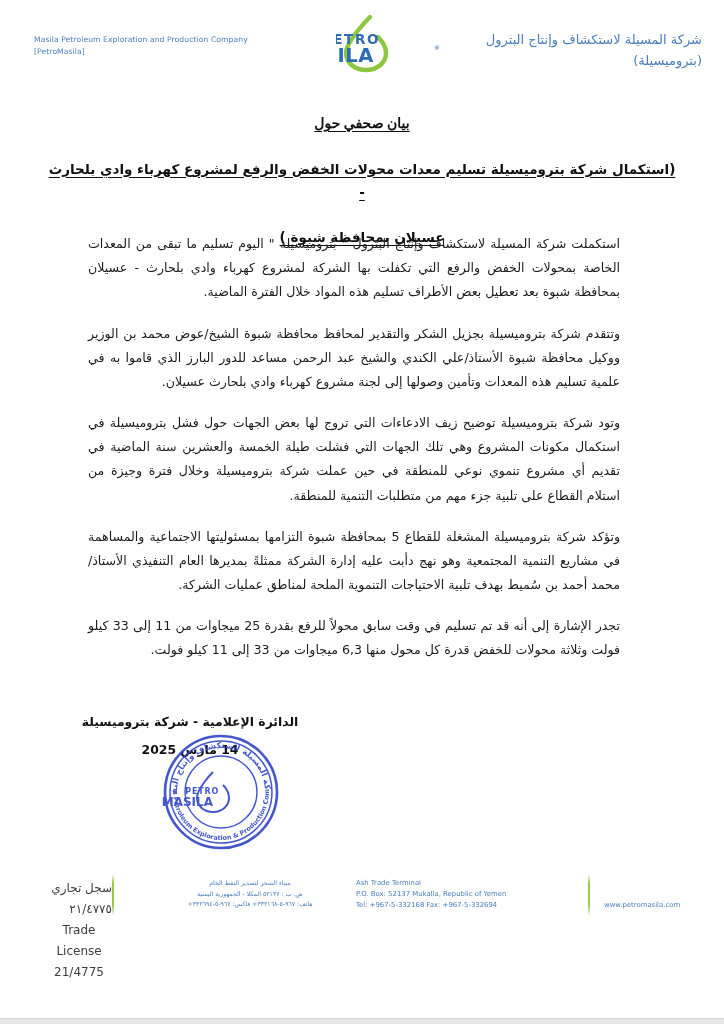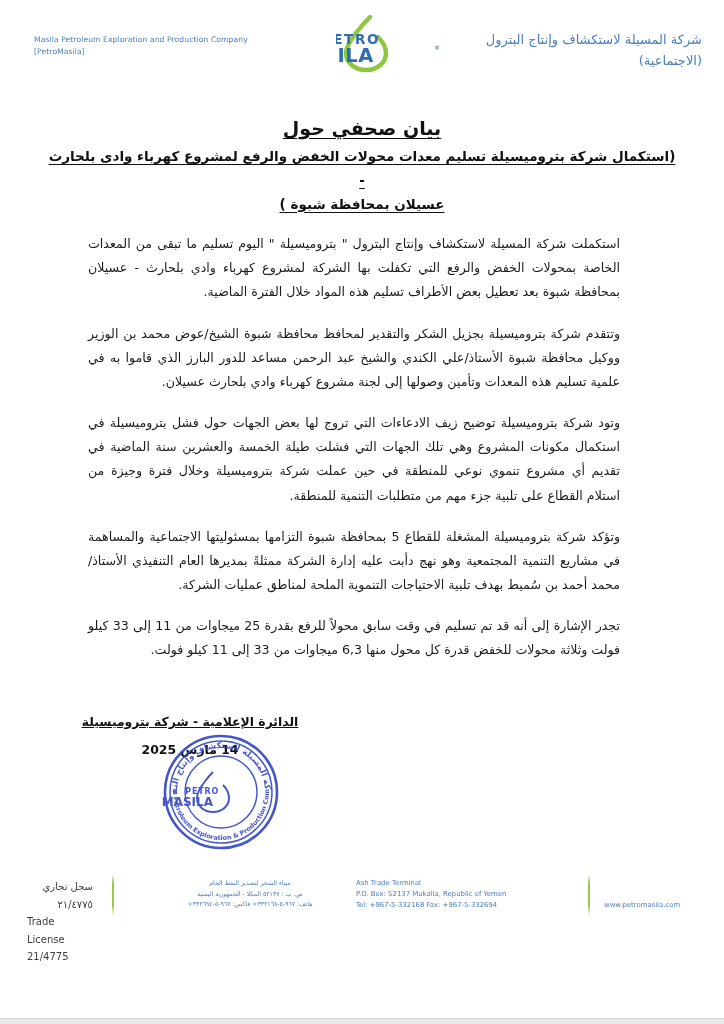--- a/index.html
+++ b/index.html
@@ -87,29 +87,31 @@
     text-align: center;
     direction: rtl;
   }
   .title-line {
     display: block;
     color: #111111;
     font-weight: bold;
     line-height: 1.75;
   }
   .title-main {
-    font-size: 19px;
+    font-size: 14px;
     text-decoration: underline;
     text-underline-offset: 3px;
+    font-family: Liberation Serif, serif;
   }
   .title-sub {
     font-size: 13.5px;
     text-decoration: underline;
     text-underline-offset: 3px;
     padding: 0 48px;
+    margin-top: 21px;
   }
 
   
   .body-block {
     position: absolute;
     left: 88px;
     top: 232px;
     width: 548px;
     direction: rtl;
     text-align: justify;
@@ -133,21 +135,20 @@
   }
   .sign-line {
     position: absolute;
     left: 0;
     top: 0;
     width: 380px;
     text-align: center;
     color: #111111;
     font-size: 12.4px;
     font-weight: bold;
-    text-decoration: underline;
   }
   .sign-date {
     position: absolute;
     left: 0;
     top: 28px;
     width: 380px;
     text-align: center;
     color: #111111;
     font-size: 12.4px;
     font-weight: bold;
@@ -170,31 +171,31 @@
     left: 0;
     top: 872px;
     width: 724px;
     height: 56px;
   }
   .f-col {
     position: absolute;
     top: 6px;
   }
   .f-license {
-    left: 27px;
+    left: 46px;
     width: 66px;
     direction: rtl;
     text-align: right;
     color: #3d3d3d;
-    font-size: 10px;
+    font-size: 12px;
     line-height: 1.75;
   }
   .f-license .en {
     direction: ltr;
-    text-align: left;
+    text-align: center;
   }
   .f-arabic {
     left: 150px;
     width: 200px;
     direction: rtl;
     text-align: center;
     color: #4a7ebb;
     font-size: 6.2px;
     line-height: 1.7;
   }
@@ -242,21 +243,21 @@
       <svg width="112" height="62" viewBox="0 0 112 62" xmlns="http://www.w3.org/2000/svg">
         <path d="M34 5 C34 5, 10 29, 10 41 C10 51, 19 58, 30 58 C41 58, 50 51, 50 41 C50 35, 46 29, 42 25" fill="none" stroke="#8DC63F" stroke-width="4.4" stroke-linecap="round"></path>
         <text x="44" y="32" font-family="DejaVu Sans, sans-serif" font-size="13.5" font-weight="bold" fill="#2E6DB4" letter-spacing="1.6">PETRO</text>
         <text x="38" y="50" font-family="DejaVu Sans, sans-serif" font-size="19.5" font-weight="bold" fill="#2E6DB4" letter-spacing="0.6">MASILA</text>
         <text x="104" y="38" font-family="DejaVu Sans, sans-serif" font-size="6" fill="#2E6DB4">®</text>
       </svg>
     </div>
 
     <div class="header-right">
       <div>شركة المسيلة لاستكشاف وإنتاج البترول</div>
-      <div>(الاجتماعية)</div>
+      <div>(بتروميسيلة)</div>
     </div>
 
   </div>
 
   <div class="title-block">
     <span class="title-line title-main">بيان صحفي حول</span>
     <span class="title-line title-sub">(استكمال شركة بتروميسيلة تسليم معدات محولات الخفض والرفع لمشروع كهرباء وادي بلحارث -</span>
     <span class="title-line title-sub">عسيلان بمحافظة شبوة )</span>
   </div>
 

